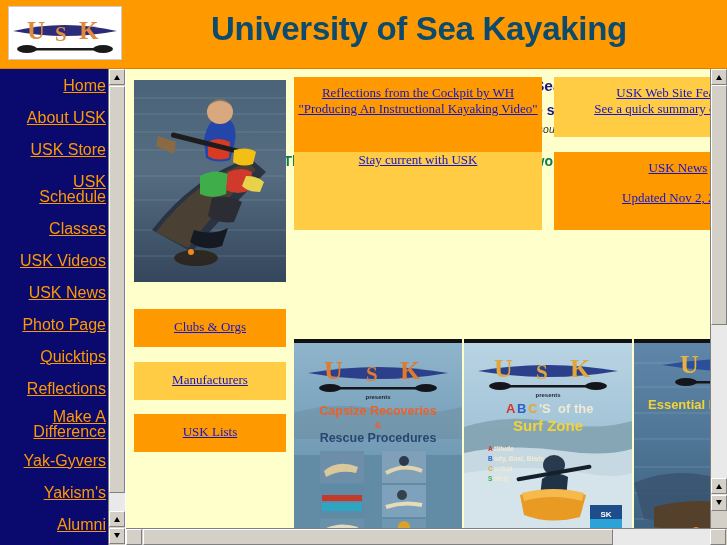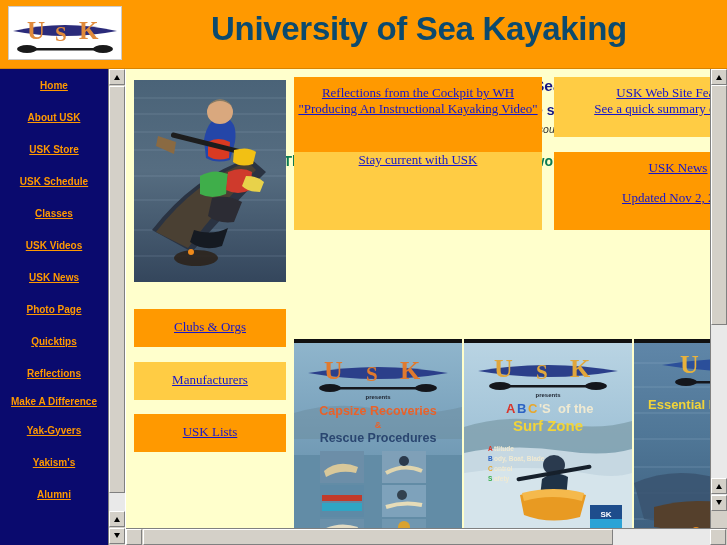--- a/index.html
+++ b/index.html
@@ -30,22 +30,22 @@
     margin-left:41px;
   }
 
   
   .sidebar{
     position:absolute;left:0;top:69px;width:108px;height:476px;
     background:#0A0A6E;overflow:hidden;
   }
   .side-inner{position:absolute;left:0;top:0;width:108px;}
   .side-link{
-    display:block;text-align:center;
-    color:#FF9900;font-size:10px;font-weight:bold;
+    display:block;text-align:right;
+    color:#FF9900;font-size:16px;font-weight:normal;
     text-decoration:underline;
     padding:8.5px 2px;line-height:15px;
     font-family:"Liberation Sans",sans-serif;
     cursor:pointer;
   }
   .side-link.two-line{padding:5px 2px;}
 
   
   .sb-v{
     position:absolute;left:108px;top:69px;width:17px;height:476px;

